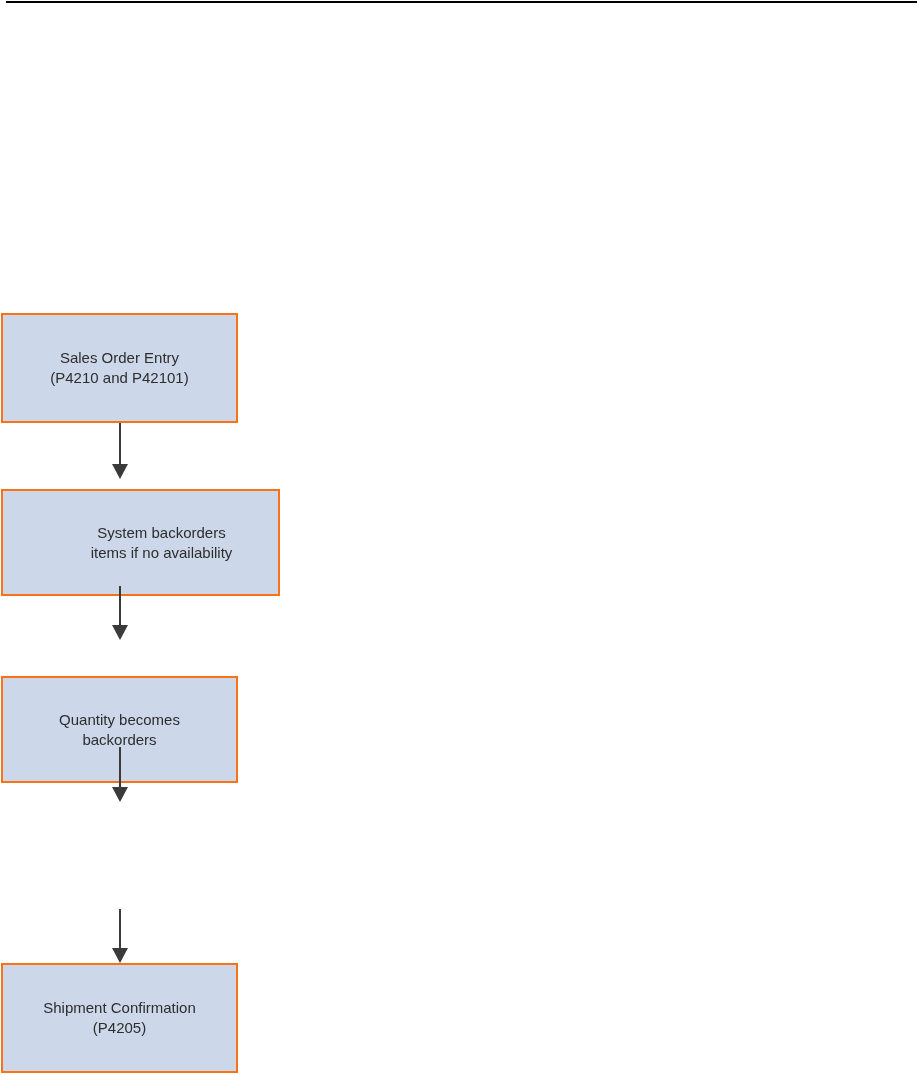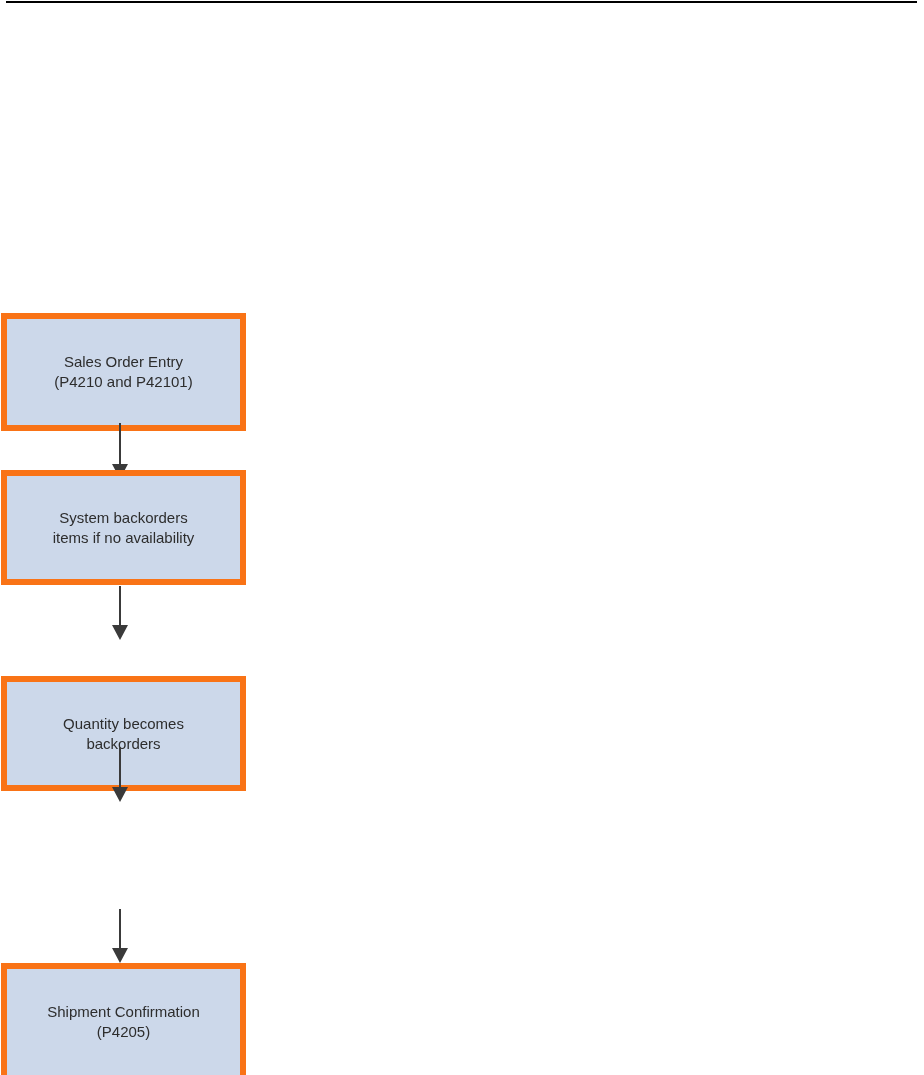--- a/index.html
+++ b/index.html
@@ -20,37 +20,37 @@
     left: 6px;
     top: 1px;
     width: 911px;
     height: 2px;
     background: #000000;
   }
   .flow-node {
     position: absolute;
     left: 1px;
     width: 233px;
-    border: 6px solid #f97316;
+    border: 2px solid #f97316;
     background: #ccd8ea;
     display: flex;
     flex-direction: column;
     align-items: center;
     justify-content: center;
     text-align: center;
     color: #2d2d2d;
     font-size: 15px;
     line-height: 20px;
   }
   .flow-node span {
     display: block;
     white-space: nowrap;
   }
   #node-sales-order-entry      { top: 313px; height: 106px; }
-  #node-system-backorders      { top: 470px; height: 103px; }
+  #node-system-backorders      { top: 489px; height: 103px; padding-left: 42px; }
   #node-quantity-available     { top: 640px; height: 103px; margin-top: 36px; }
   #node-print-pick-slips       { top: 802px; height: 103px; }
   #node-shipment-confirmation  { top: 963px; height: 106px; justify-content: center; }
 
   .flow-arrow {
     position: absolute;
     left: 112px;
     width: 17px;
   }
   #arrow-1 { top: 423px; height: 56px; }

